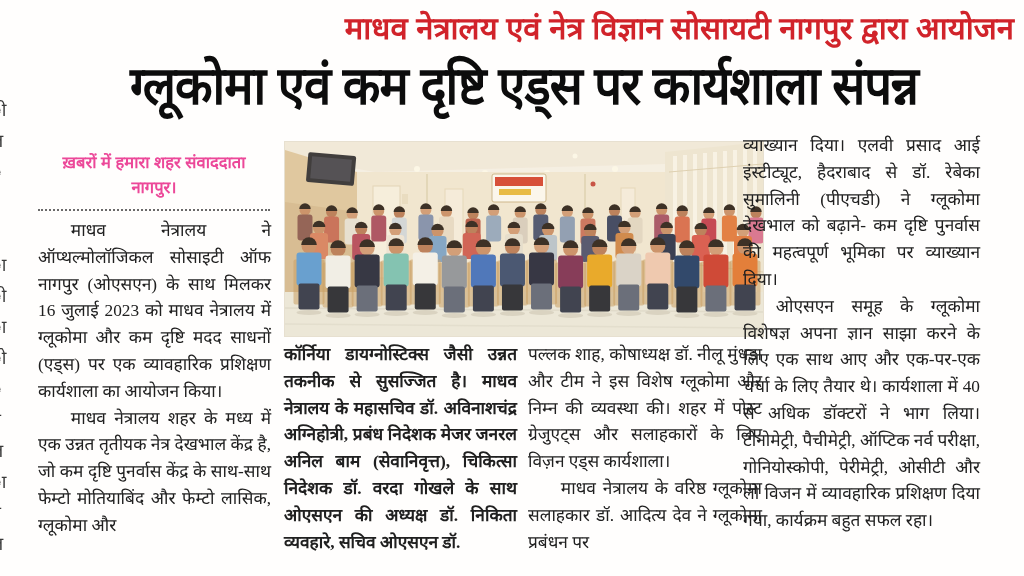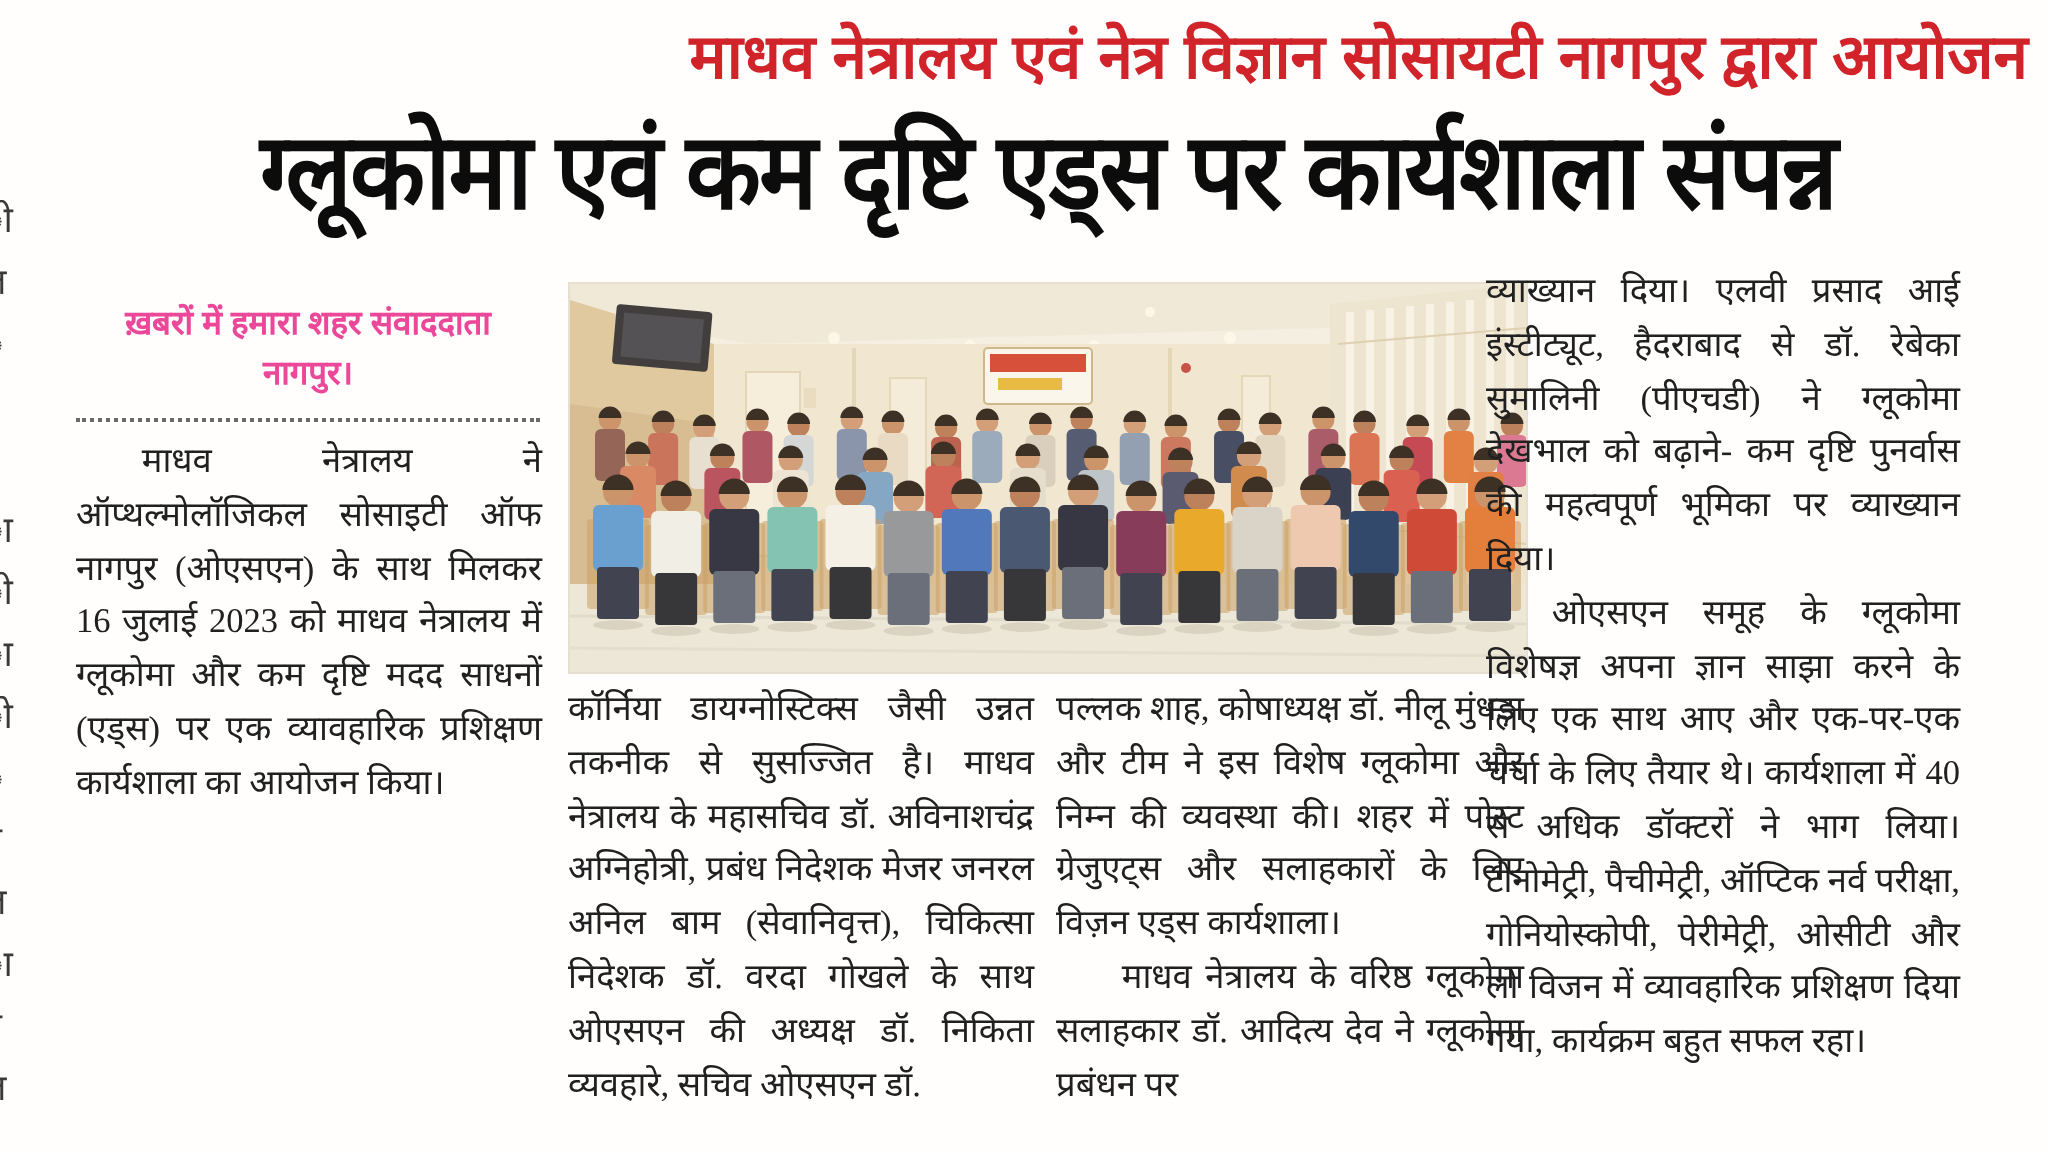--- a/index.html
+++ b/index.html
@@ -35,21 +35,21 @@
   }
   
   .col{
     position:absolute;
     font-size:17.3px;line-height:26.8px;
     text-align:justify;color:#202020;
   }
   .col p{margin:0;}
   .col p.indent{text-indent:1.9em;}
   #col1{left:38px;top:218px;width:233px;}
-  #col2{left:284px;top:342px;width:233px;}
+  #col2{left:284px;top:342px;width:233px;font-weight:bold;}
   #col3{left:528px;top:342px;width:234px;}
   #col4{left:743px;top:133px;width:237px;}
   
   #photo{
     position:absolute;left:285px;top:142px;width:478px;height:194px;
     background:#f2ead8;outline:1px solid #e7e0d0;
   }
   #photo svg{display:block;width:100%;height:100%;}
   
   .edge-frag{
@@ -343,20 +343,21 @@
           <rect x="449.5" y="142.5" width="21" height="26" rx="2" fill="#2e3548"></rect>
           <ellipse cx="460" cy="171.5" rx="12.5" ry="2.5" fill="#d8d4c6"></ellipse>
         </g>
 
       <rect x="0" y="0" width="478" height="194" fill="#f0cf9a" opacity="0.10"></rect>
     </svg>
   </div>
 
   <div class="col" id="col1">
     <p class="indent">माधव नेत्रालय ने ऑप्थल्मोलॉजिकल सोसाइटी ऑफ नागपुर (ओएसएन) के साथ मिलकर 16 जुलाई 2023 को माधव नेत्रालय में ग्लूकोमा और कम दृष्टि मदद साधनों (एड्स) पर एक व्यावहारिक प्रशिक्षण कार्यशाला का आयोजन किया।</p>
+    <p class="indent">माधव नेत्रालय शहर के मध्य में एक उन्नत तृतीयक नेत्र देखभाल केंद्र है, जो कम दृष्टि पुनर्वास केंद्र के साथ-साथ फेम्टो मोतियाबिंद और फेम्टो लासिक, ग्लूकोमा और</p>
   </div>
 
   <div class="col" id="col2">
     <p>कॉर्निया डायग्नोस्टिक्स जैसी उन्नत तकनीक से सुसज्जित है। माधव नेत्रालय के महासचिव डॉ. अविनाशचंद्र अग्निहोत्री, प्रबंध निदेशक मेजर जनरल अनिल बाम (सेवानिवृत्त), चिकित्सा निदेशक डॉ. वरदा गोखले के साथ ओएसएन की अध्यक्ष डॉ. निकिता व्यवहारे, सचिव ओएसएन डॉ.</p>
   </div>
 
   <div class="col" id="col3">
     <p>पल्लक शाह, कोषाध्यक्ष डॉ. नीलू मुंधड़ा और टीम ने इस विशेष ग्लूकोमा और निम्न की व्यवस्था की। शहर में पोस्ट ग्रेजुएट्स और सलाहकारों के लिए विज़न एड्स कार्यशाला।</p>
     <p class="indent">माधव नेत्रालय के वरिष्ठ ग्लूकोमा सलाहकार डॉ. आदित्य देव ने ग्लूकोमा प्रबंधन पर</p>
   </div>

